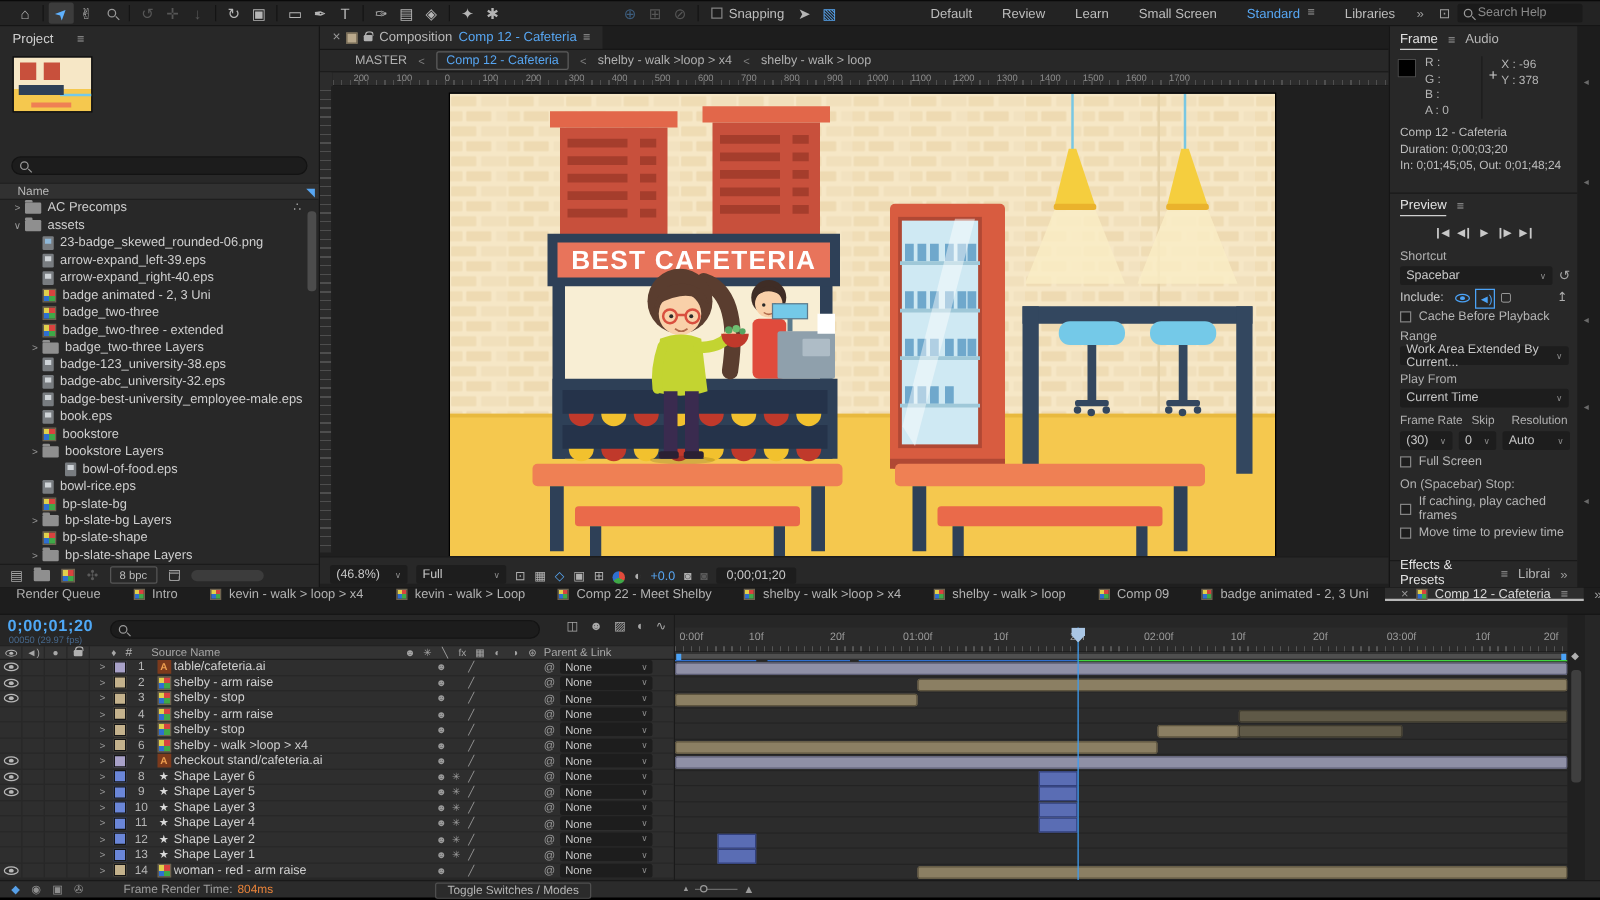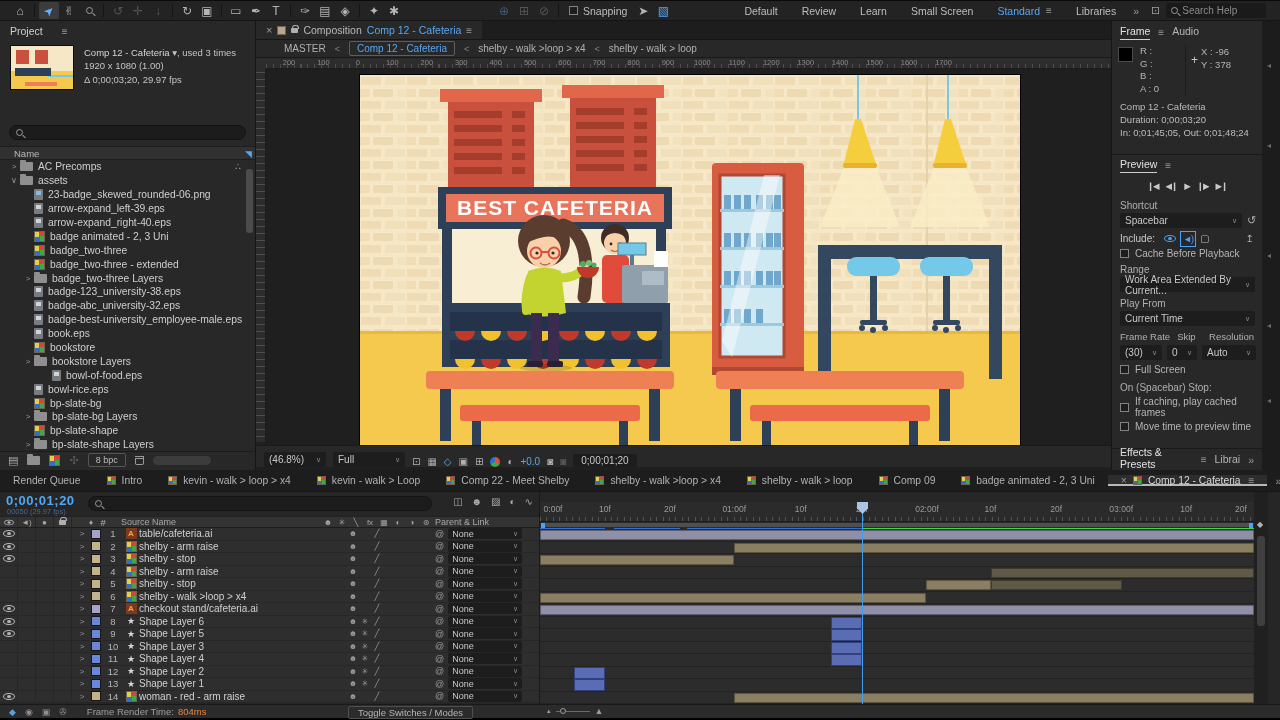--- a/index.html
+++ b/index.html
@@ -128,21 +128,21 @@
   .l58{width:58px}.l30{width:30px}
   .inclic{display:flex;align-items:center;gap:7px;margin-left:4px}
   .spk{color:#4ba3f7;font-size:9px;outline:1px solid #4ba3f7;outline-offset:2px;letter-spacing:-1px}
   .frm{color:#b8b8b8;font-size:10px}
   .exp{margin-left:auto;color:#b0b0b0;font-size:10px}
   .fxsearch{margin:2px 8px 0;height:14px;background:#1c1c1c;border-radius:7px;display:flex;align-items:center;gap:5px;padding:0 6px}
   .fxitem{display:flex;align-items:center;gap:5px;padding:1px 8px;font-size:10px;color:#c8c8c8}
   .fxitem .ptw{width:8px}
 
   
-  .tltabs{position:absolute;left:0;top:470px;width:1280px;height:22px;background:#1d1d1d;display:flex;align-items:center;border-bottom:1px solid #161616;overflow:hidden}
+  .tltabs{position:absolute;left:0;top:470px;width:1280px;height:22px;background:#1d1d1d;display:flex;align-items:flex-start;border-bottom:1px solid #161616;overflow:hidden}
   .ttab{display:flex;align-items:center;gap:6px;padding:0 13px;font-size:10.3px;color:#b2b2b2;white-space:nowrap}
   .ttab.on{background:#2d2d2d;color:#d8d8d8;box-shadow:inset 0 -2px 0 #b8b8b8}
   .tclose{color:#9a9a9a}
   .ttab .burger{margin-left:2px}
   .tovf{margin-left:auto;display:flex;align-items:center;padding:0 8px;color:#9a9a9a}
 
   
   .timeline{position:absolute;left:0;top:492px;width:1280px;height:212px;background:#262626}
   .tl-left{position:absolute;left:0;top:0;width:540px;height:212px;border-right:1px solid #1a1a1a}
   .tl-head{position:relative;height:24px;background:#262626}
@@ -191,21 +191,21 @@
   .playline{position:absolute;top:10px;bottom:0;width:1px;background:#3e9df2;z-index:5}
   .playhead{position:absolute;top:10px;width:11px;height:12px;margin-left:-5px;background:#aac6e4;clip-path:polygon(0 0,100% 0,100% 52%,50% 100%,0 52%);z-index:6}
   .tl-scroll{position:absolute;left:1254px;top:0;width:14px;height:212px;background:#202020}
   .tl-scroll .thumb{position:absolute;left:3px;top:44px;width:8px;height:90px;background:#3f3f3f;border-radius:3px}
   .tl-scroll .mk{position:absolute;left:3px;top:28px;color:#b0b0b0;font-size:8px}
 
   
   .statusbar{position:absolute;left:0;top:704px;width:1280px;height:14px;background:#2b2b2b;border-top:1px solid #191919;display:flex;align-items:center;font-size:9.5px;color:#9f9f9f}
   .sic{margin-left:9px;font-size:9px;color:#8f8f8f}
   .sic.blue{color:#57a0e8}
-  .frt{margin-left:20px}
+  .frt{margin-left:32px}
   .frtv{color:#e8833a;margin-left:4px}
   .togglebox{position:absolute;left:348px;top:1px;border:1px solid #4f4f4f;border-radius:2px;padding:0 9px;line-height:11px;color:#b5b5b5}
   .zoomctl{position:absolute;left:547px;top:1px;display:flex;align-items:center;gap:5px;color:#9a9a9a;font-size:7px}
   .zslider{width:34px;height:1px;background:#6a6a6a;position:relative}
   .zknob{position:absolute;left:4px;top:-3px;width:6px;height:6px;border:1px solid #9a9a9a;border-radius:50%;background:#2b2b2b}
 </style>
 </head>
 <body>
 
 <div id="app">
@@ -311,25 +311,20 @@
 
   <div class="main">
 
     <div class="project">
       <div class="pheader">
         <span>Project</span>
         <span class="burger">≡</span>
       </div>
       <div class="pthumb">
         <div class="thumbimg"></div>
-        <div class="pmeta">
-          <div><span class="cnm">Comp 12 - Cafeteria</span> <span>▾</span><span>, used 3 times</span></div>
-          <div>1920 x 1080 (1.00)</div>
-          <div>Δ 0;00;03;20, 29.97 fps</div>
-        </div>
       </div>
       <div class="psearch">
         <i class="i-mag"></i>
         <input style="">
       </div>
       <div class="pnamehdr">
         <span>Name</span>
         <span class="sortc">◥</span>
       </div>
       <div id="proj-list">

